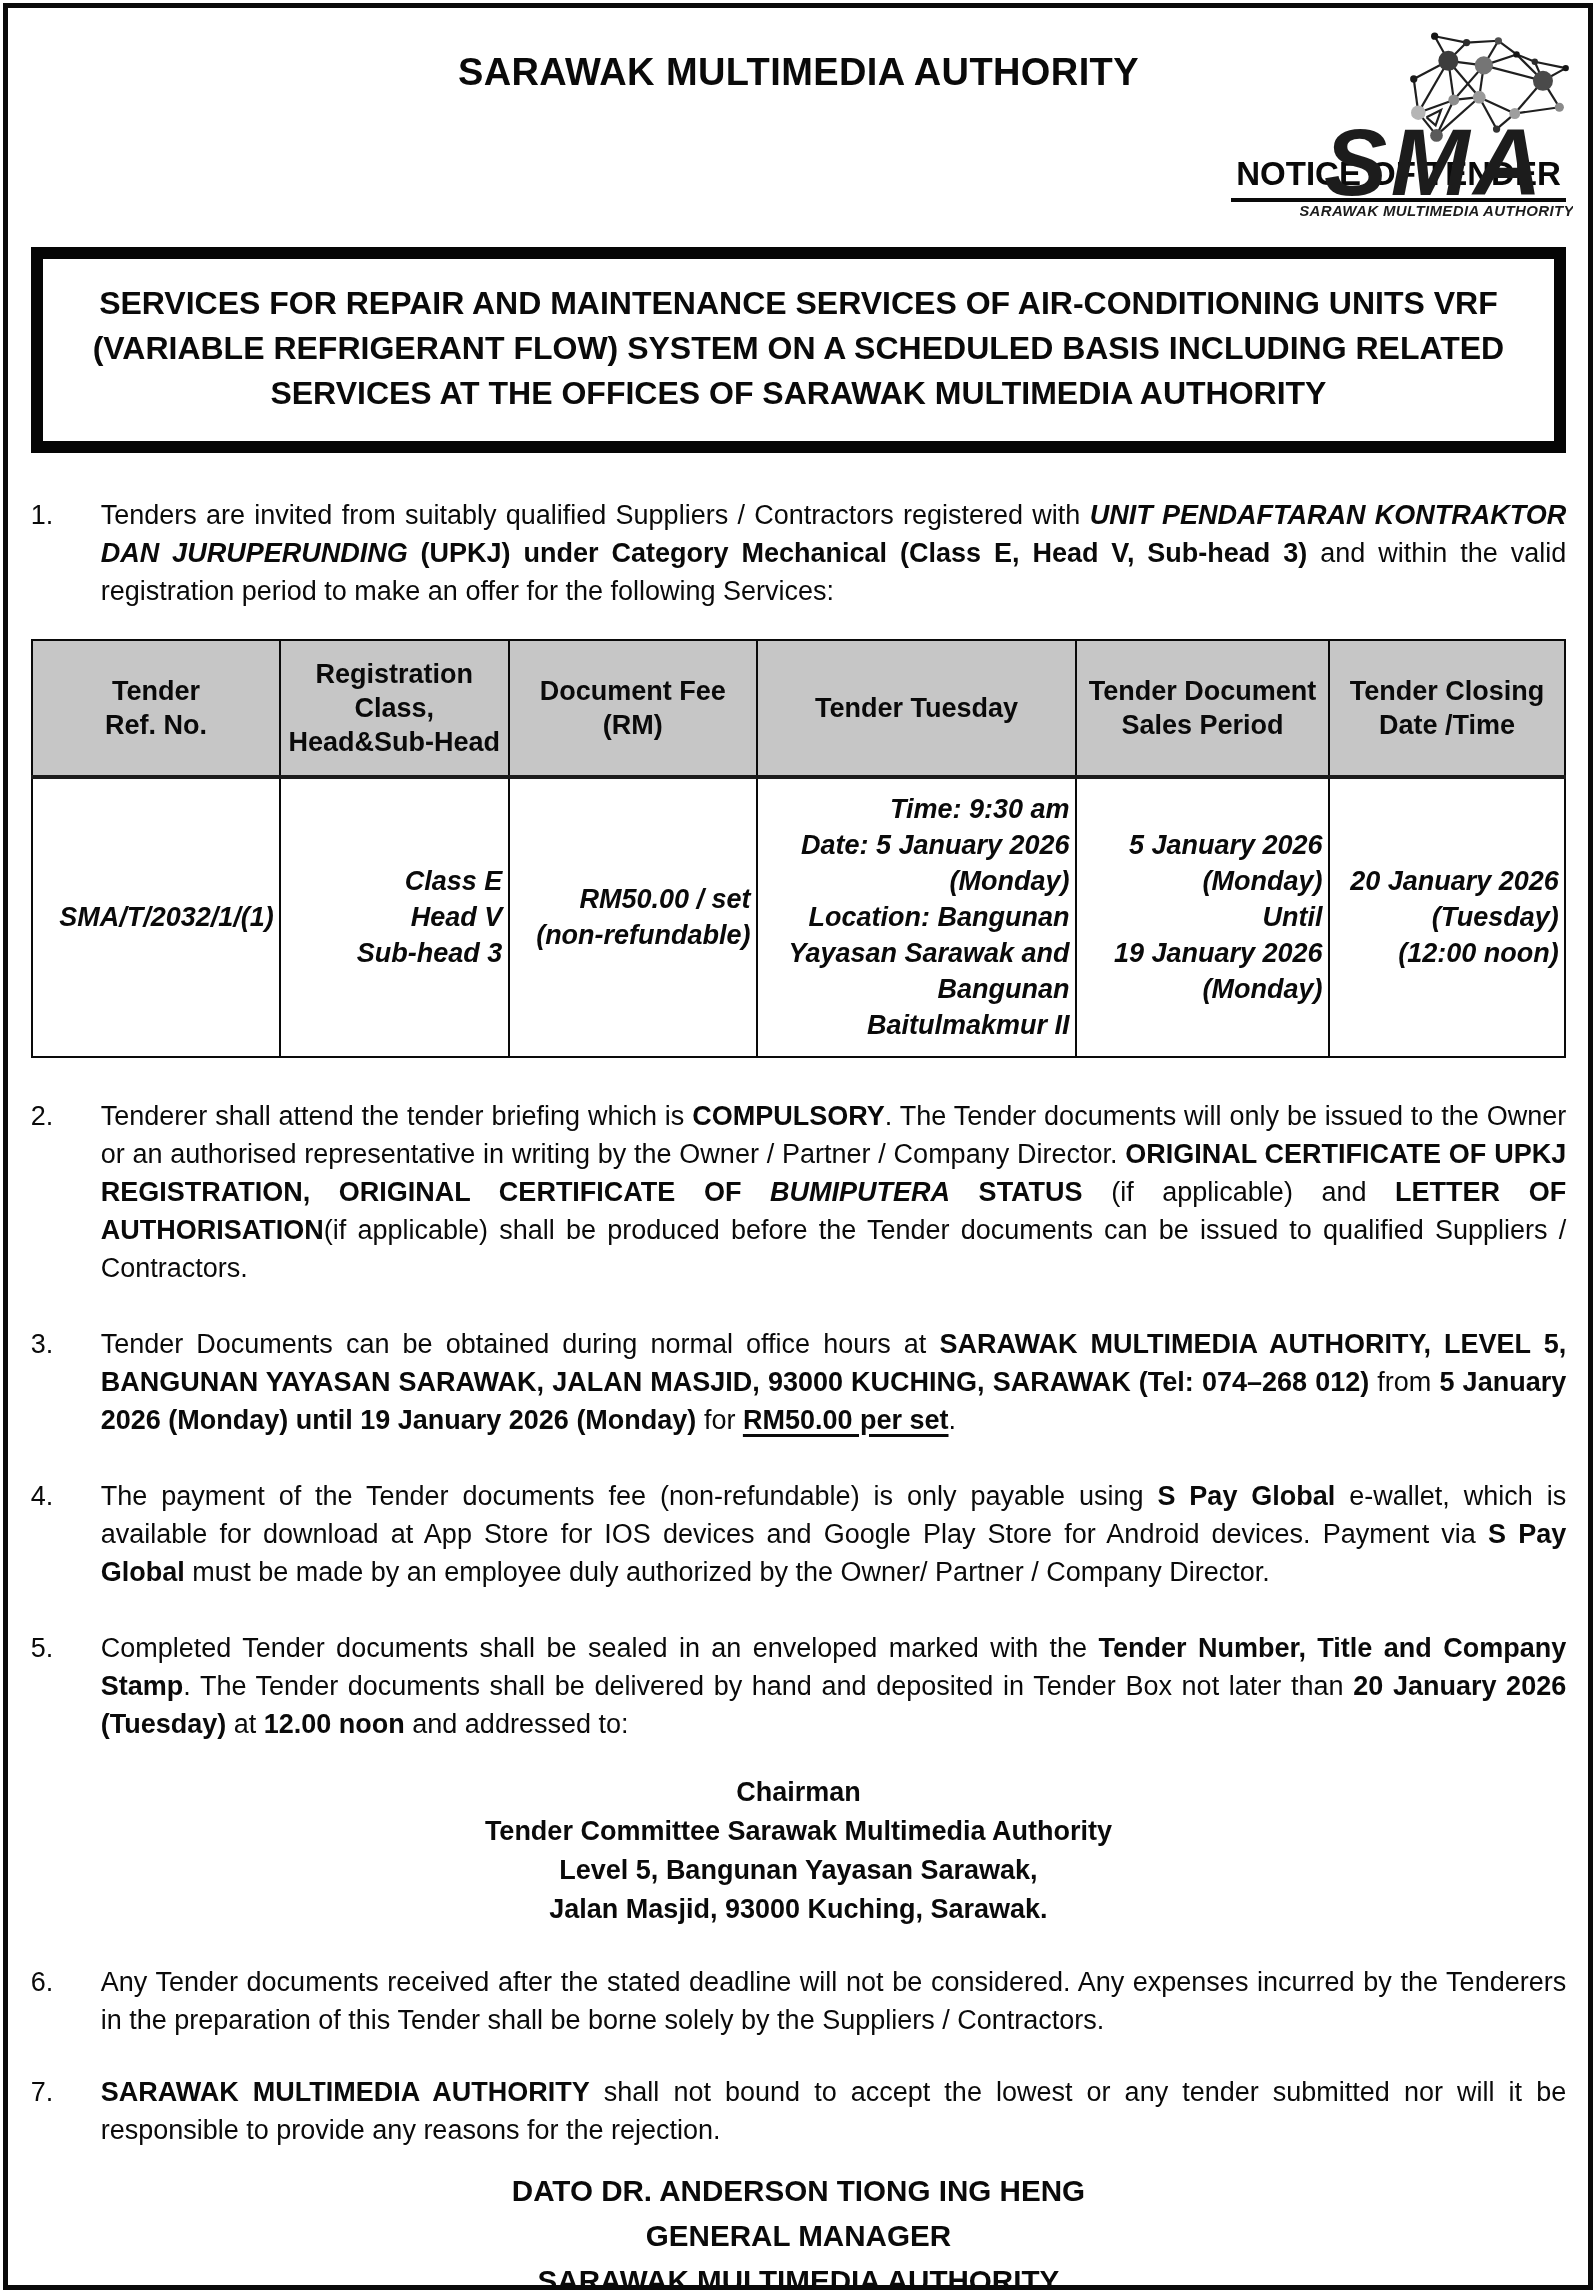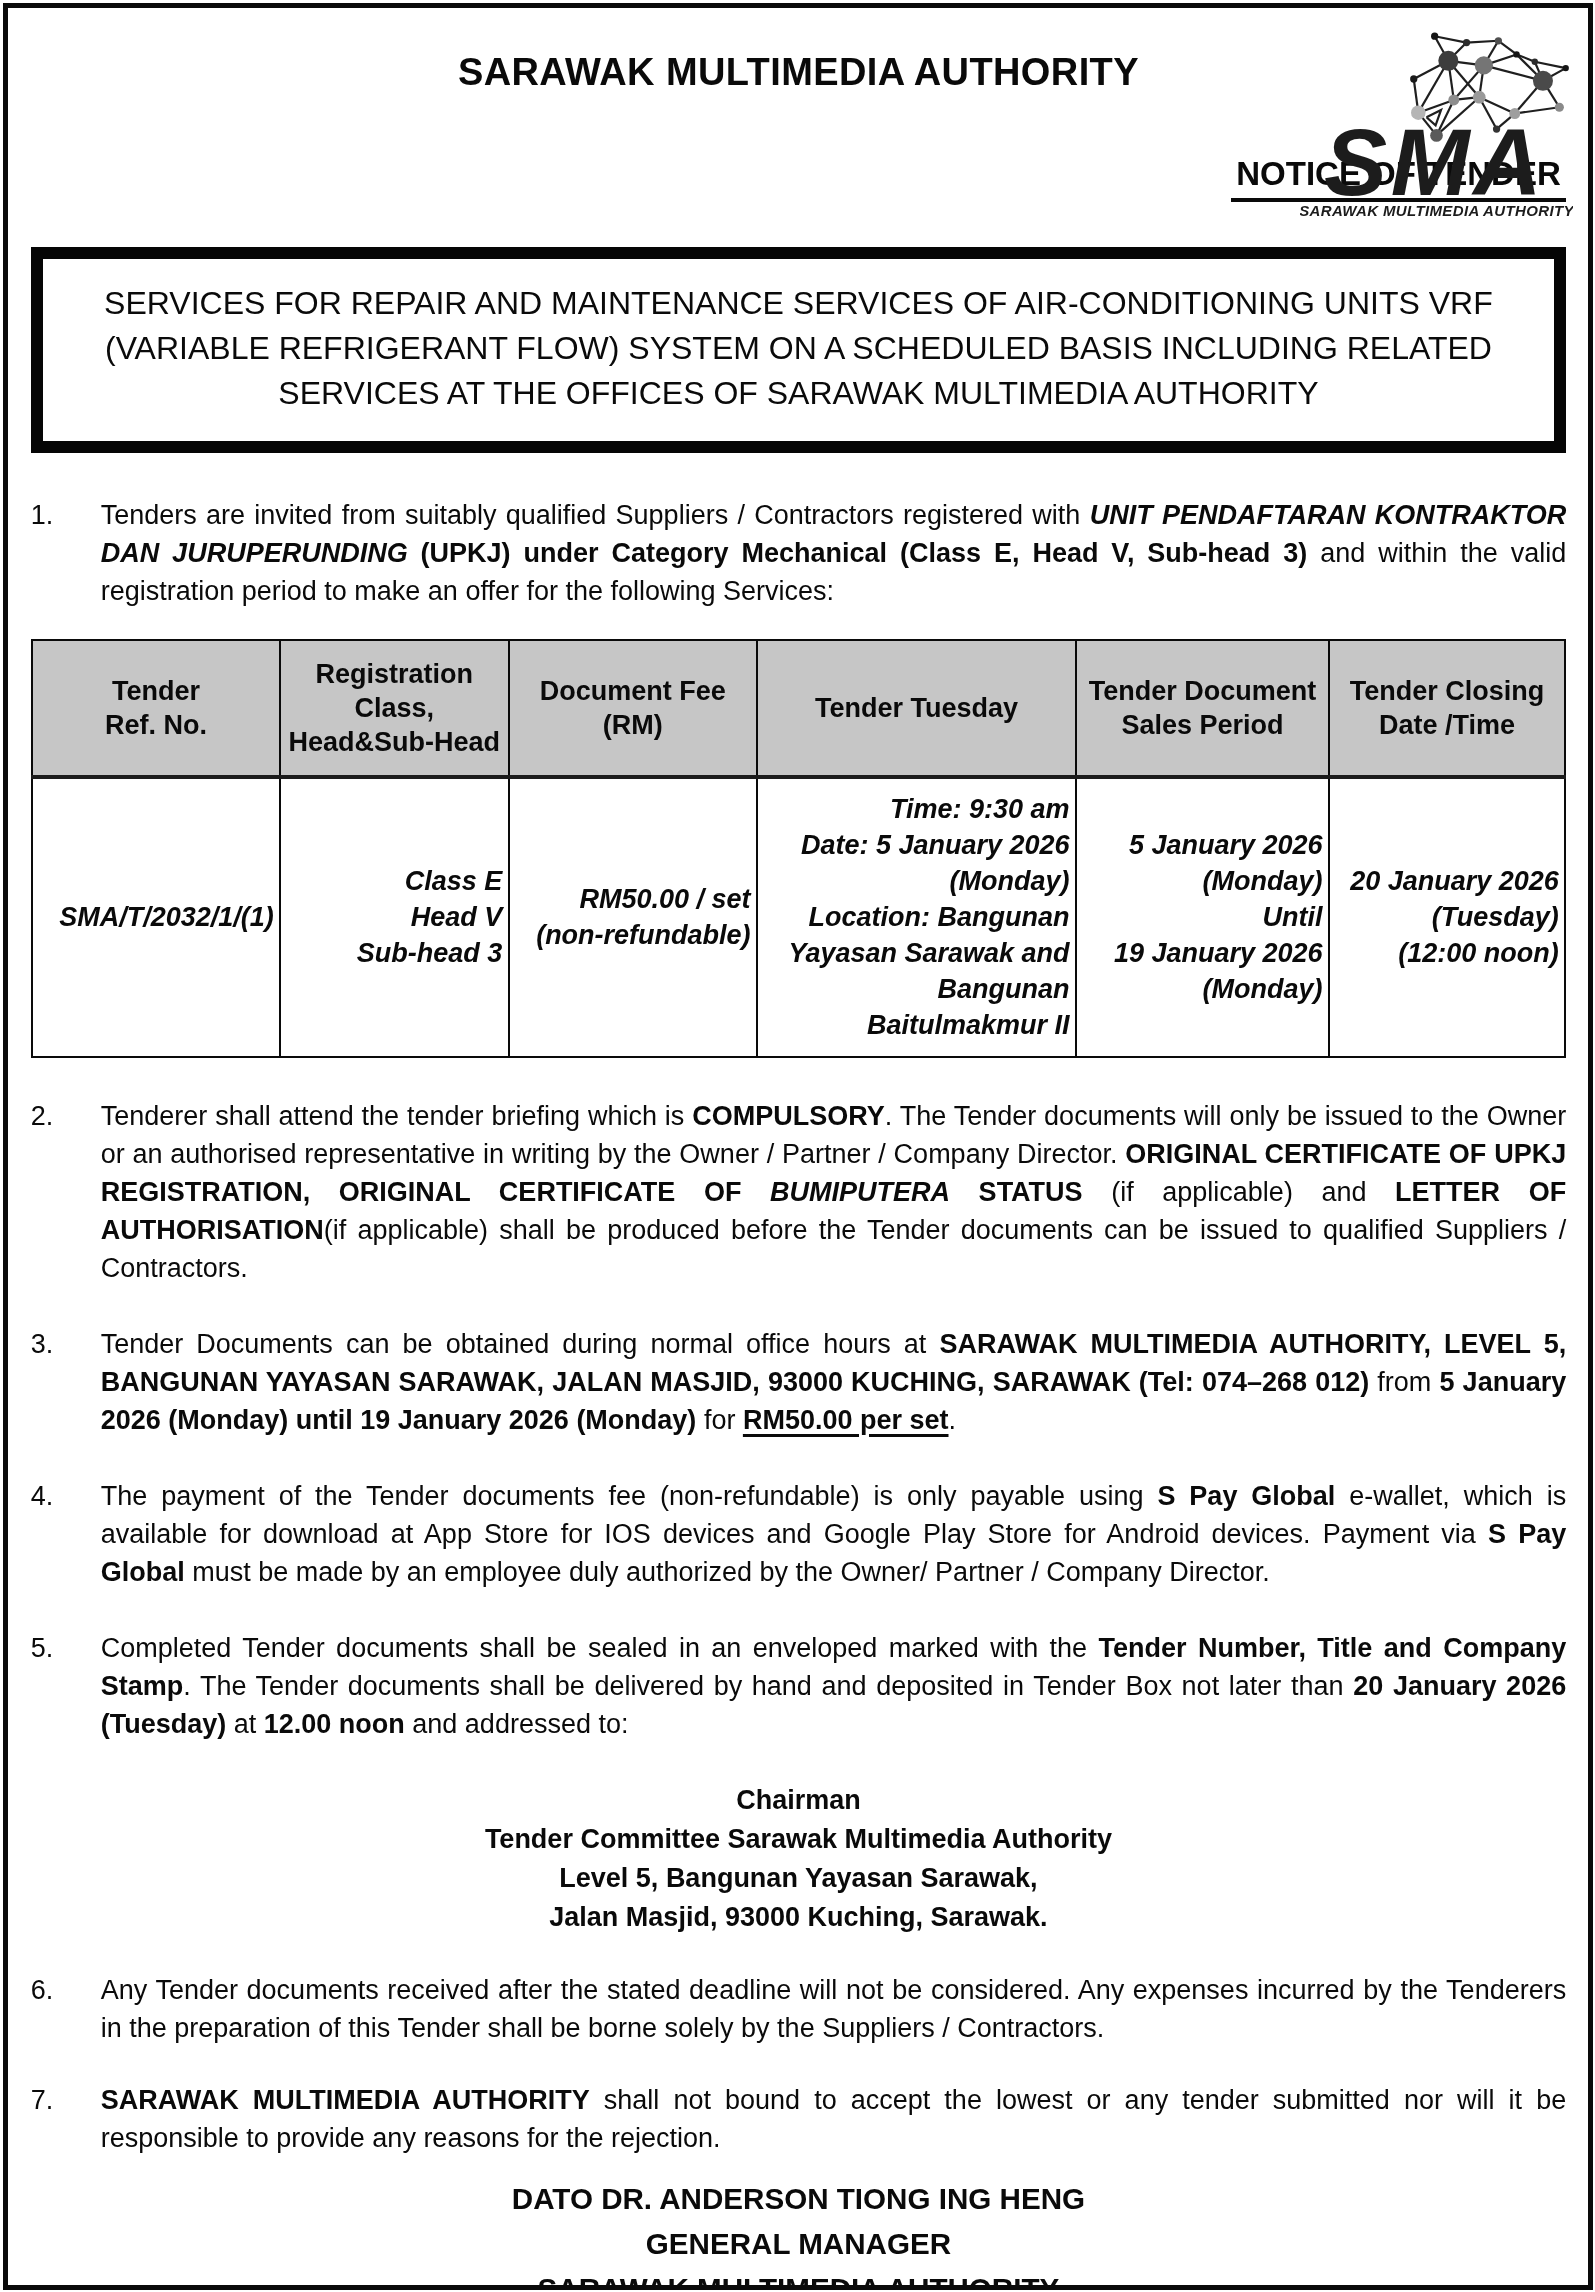--- a/index.html
+++ b/index.html
@@ -35,21 +35,21 @@
     position:absolute; top:19.7px; right:14.3px;
     width:273px; height:195px;
   }
 
   
   .title-box {
     margin-top:45px;
     border:12.5px solid #050505;
     padding:21.5px 41px 25px 41px;
     text-align:center;
-    font-size:32px; font-weight:normal;
+    font-size:32px; font-weight:bold;
     line-height:45px;
   }
 
   
   .para { display:flex; font-size:27px; line-height:38px; }
   .para .num { flex:0 0 70px; }
   .para .body { flex:1; text-align:justify; }
   .para b { font-weight:bold; }
   .para i { font-style:italic; }
   .para u { text-decoration:underline; text-decoration-thickness:2.7px; text-underline-offset:4.5px; }
@@ -75,21 +75,21 @@
   }
   table.tender td {
     border:2.7px solid #0a0a0a;
     font-size:27px; font-weight:bold; line-height:36px;
     padding:12.5px 5.4px;
     text-align:right; vertical-align:middle;font-style:italic;
   }
 
   
   .address {
-    margin-top:38px;
+    margin-top:30px;
     text-align:center;
     font-size:27px; font-weight:bold; line-height:39px;
   }
   .signature {
     margin-top:19.7px;
     text-align:center;
     font-size:29.6px; font-weight:bold; line-height:45px;
   }
 </style>
 </head>

